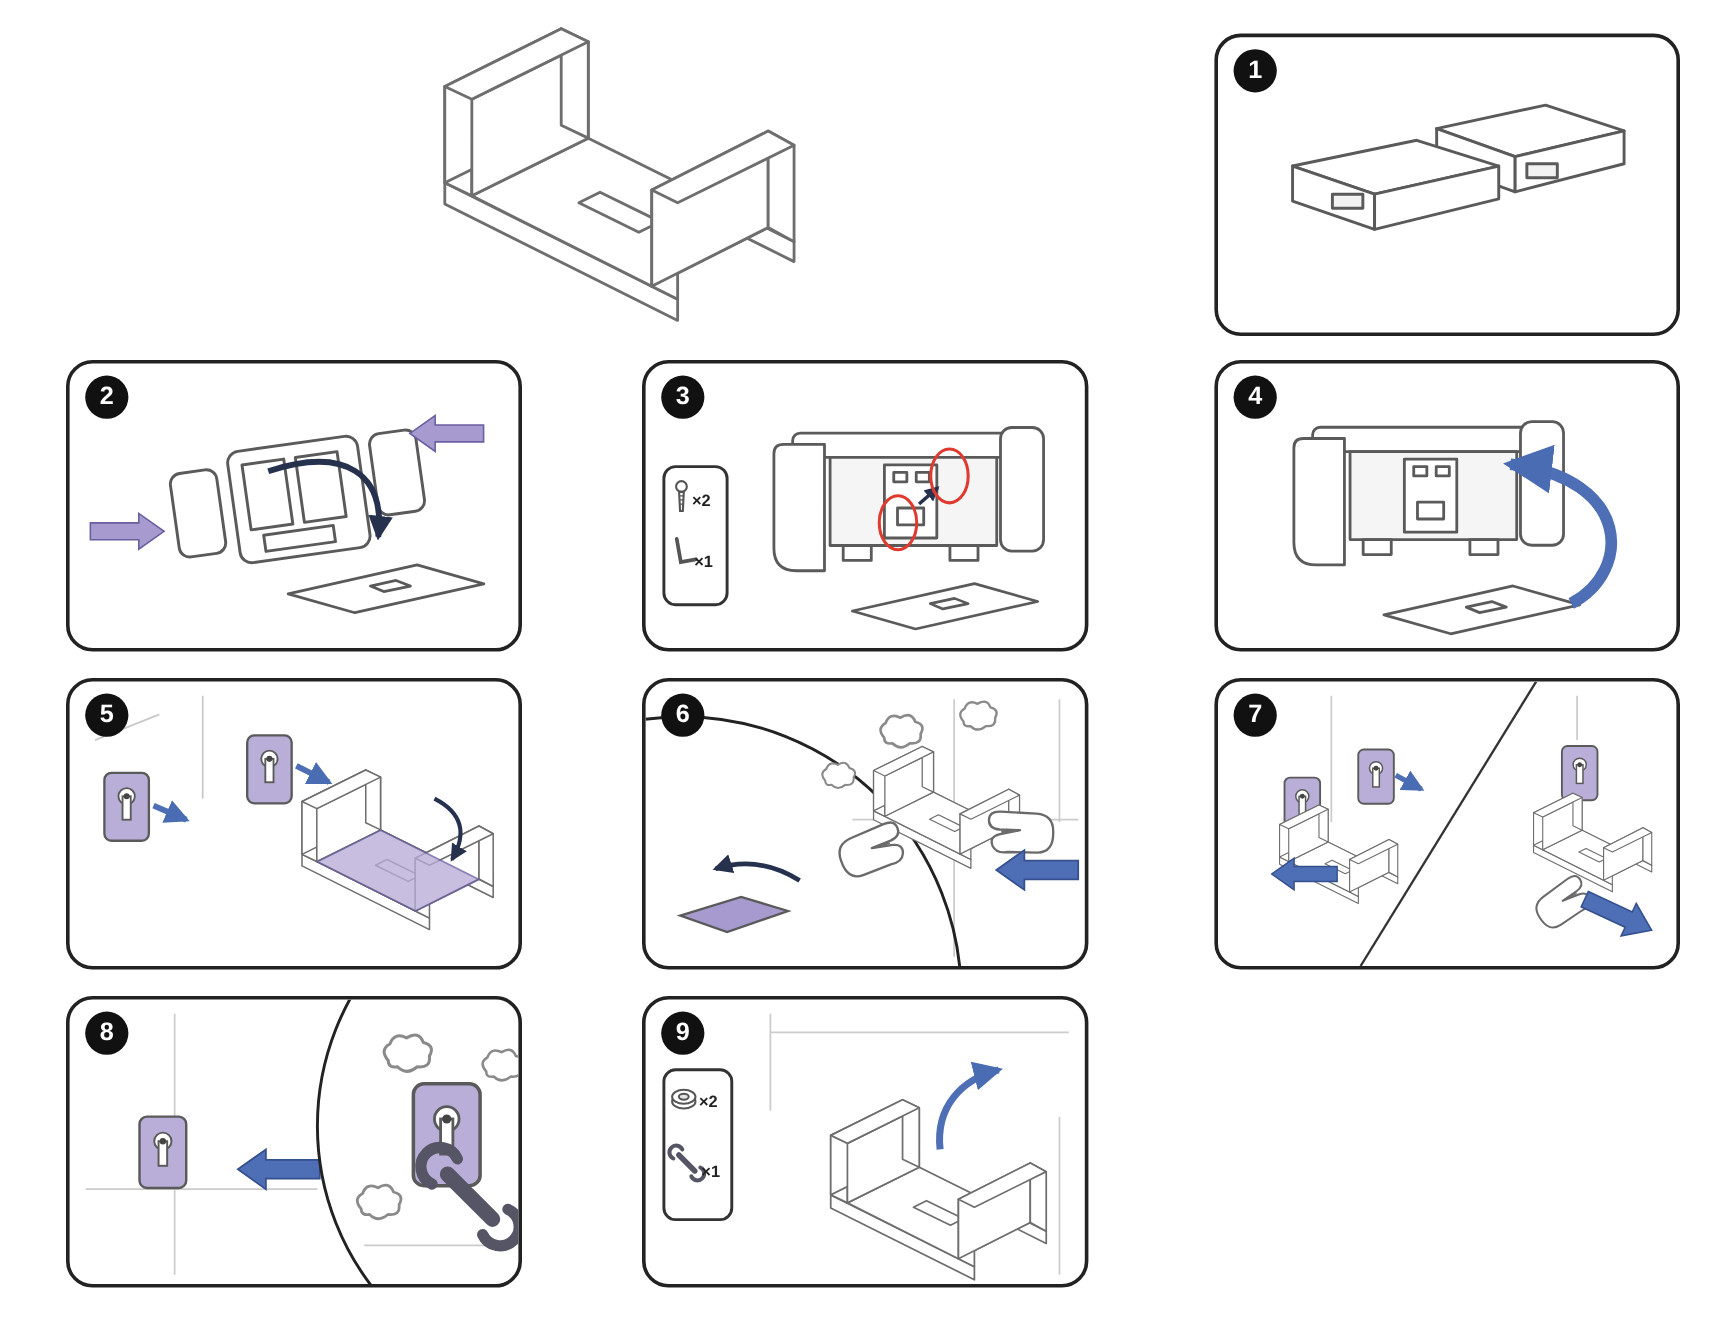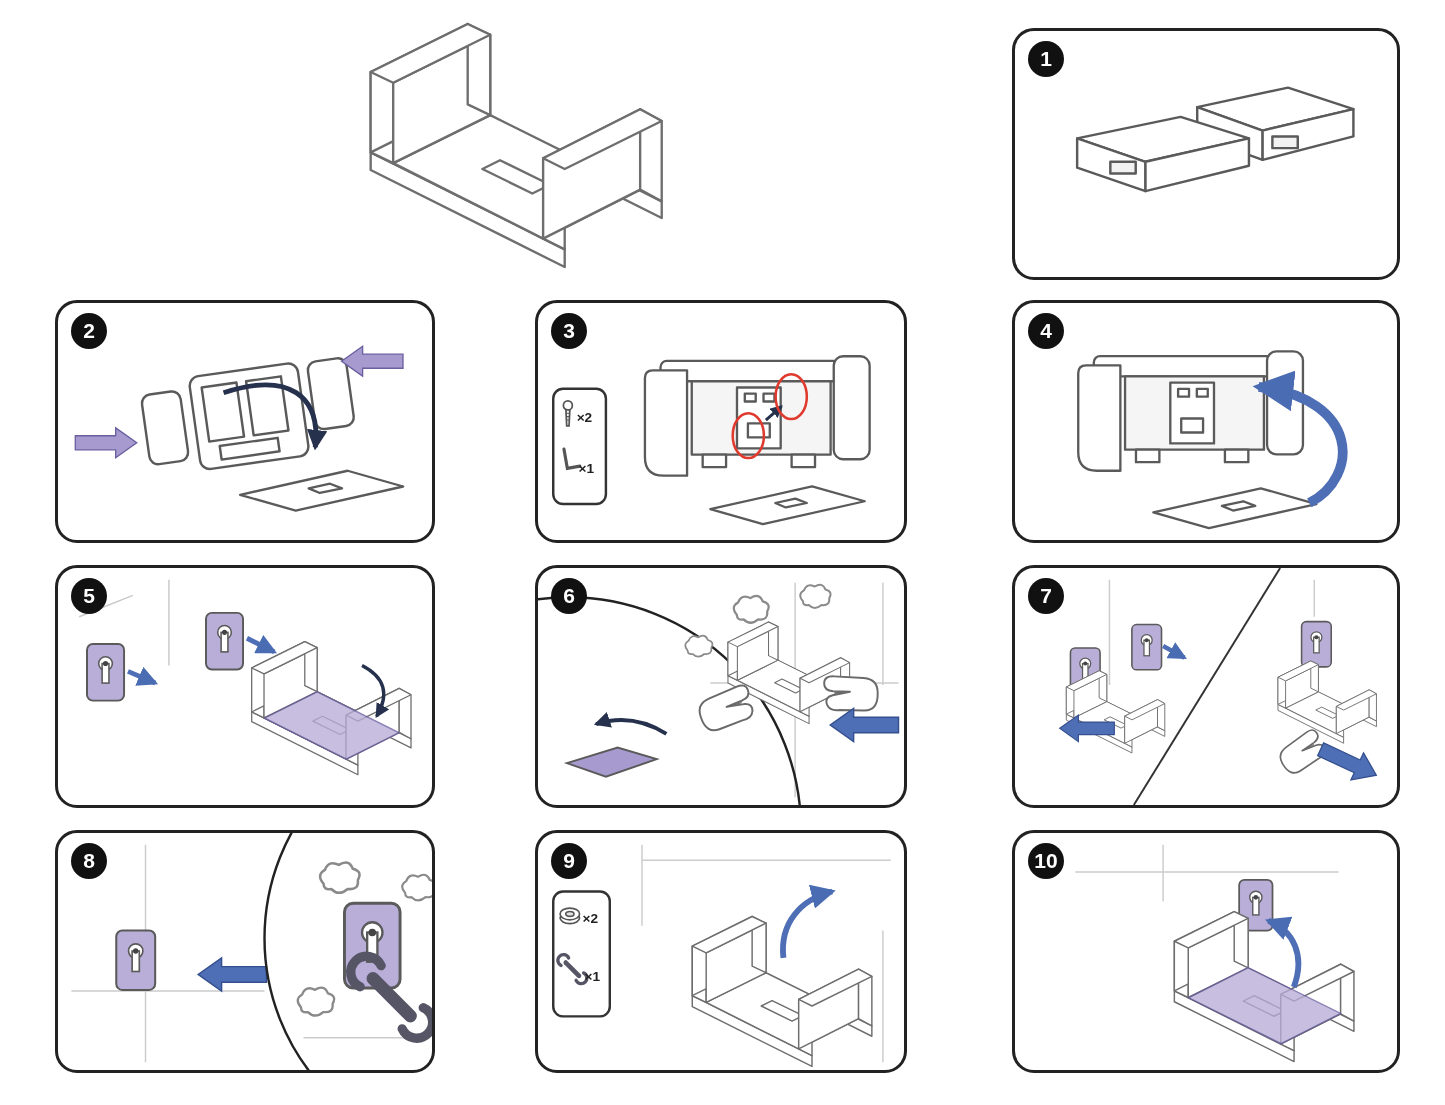--- a/index.html
+++ b/index.html
@@ -245,24 +245,14 @@
         <use href="#icon-nut-def" transform="translate(20,74)"></use>
         <text x="44" y="92" font-size="14">×2</text>
         <use href="#icon-wrench-def" transform="translate(20,126) scale(0.85)"></use>
         <text x="46" y="152" font-size="14">×1</text>
       </g>
       <use href="#bracket-iso" transform="translate(115,85) scale(0.62)" fill="#fff" stroke="#6e6e6e" stroke-width="2.4"></use>
       <path d="M250,128 C246,92 268,68 300,60" fill="none" stroke="#4e6fb5" stroke-width="6" marker-end="url(#ah-blue)"></path>
     </svg>
   </div>
 
-  <div class="panel" style="left:1012px;top:830px;width:388px;height:243px">
-    <div class="badge">10</div>
-    <svg class="art" viewBox="0 0 388 243">
-      <path d="M150,12 L150,70 M60,40 L330,40" stroke="#cccccc" stroke-width="1.5" fill="none"></path>
-      <use href="#wall-plate" transform="translate(228,48) scale(0.9)"></use>
-      <use href="#bracket-iso" transform="translate(120,80) scale(0.62)" fill="#fff" stroke="#6e6e6e" stroke-width="2.4"></use>
-      <polygon points="237,138 332,185 271,216 176,169" fill="#b9aed8" opacity="0.78" stroke="#6a5fa0" stroke-width="1.5"></polygon>
-      <path d="M284,158 C296,126 284,100 258,90" fill="none" stroke="#4e6fb5" stroke-width="6" marker-end="url(#ah-blue)"></path>
-    </svg>
-  </div>
 
 </div>
 
 </body></html>

